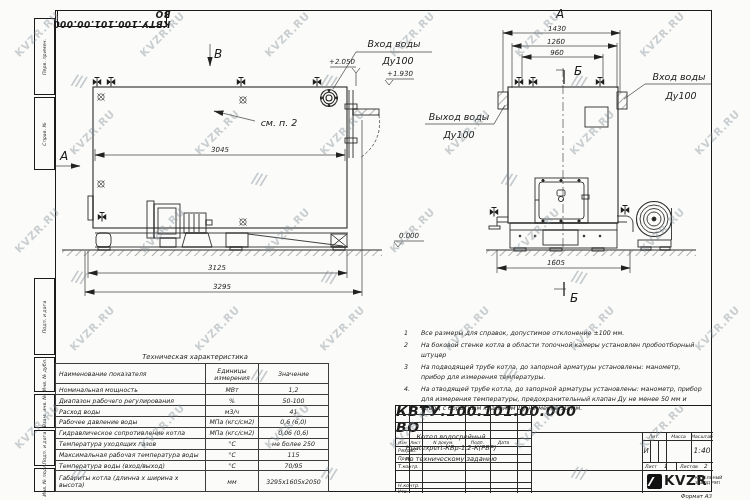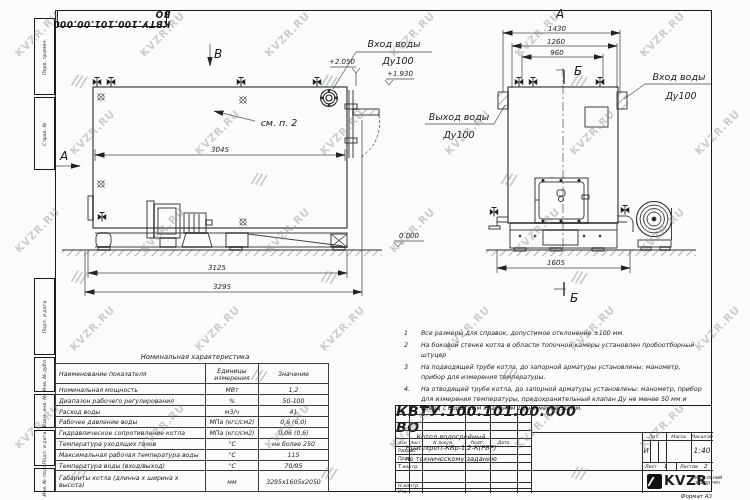--- a/index.html
+++ b/index.html
@@ -334,21 +334,21 @@
   <div class="note">
       <span class="n">3</span>
       <span>На  подводящей трубе котла, до запорной арматуры установлены: манометр, прибор для измерения температуры.</span>
     </div>
   <div class="note">
       <span class="n">4.</span>
       <span>На отводящей трубе котла, до запорной арматуры установлены: манометр, прибор для измерения температуры, предохранительный клапан Ду не менее 50 мм и обвод с обратным клапаном Ду не менее 50 мм.</span>
     </div>
 </div>
 
-<div class="abs spec-title z2">Номинальная характеристика</div>
+<div class="abs spec-title z2">Техническая характеристика</div>
 <table class="spec z2">
   <colgroup>
       <col style="width:150px">
       <col style="width:53px">
       <col style="width:70px">
     </colgroup>
   <tbody>
       <tr>
     <th style="text-align:left;padding-left:3px">Наименование показателя</th>
     <th>Единицы измерения</th>

